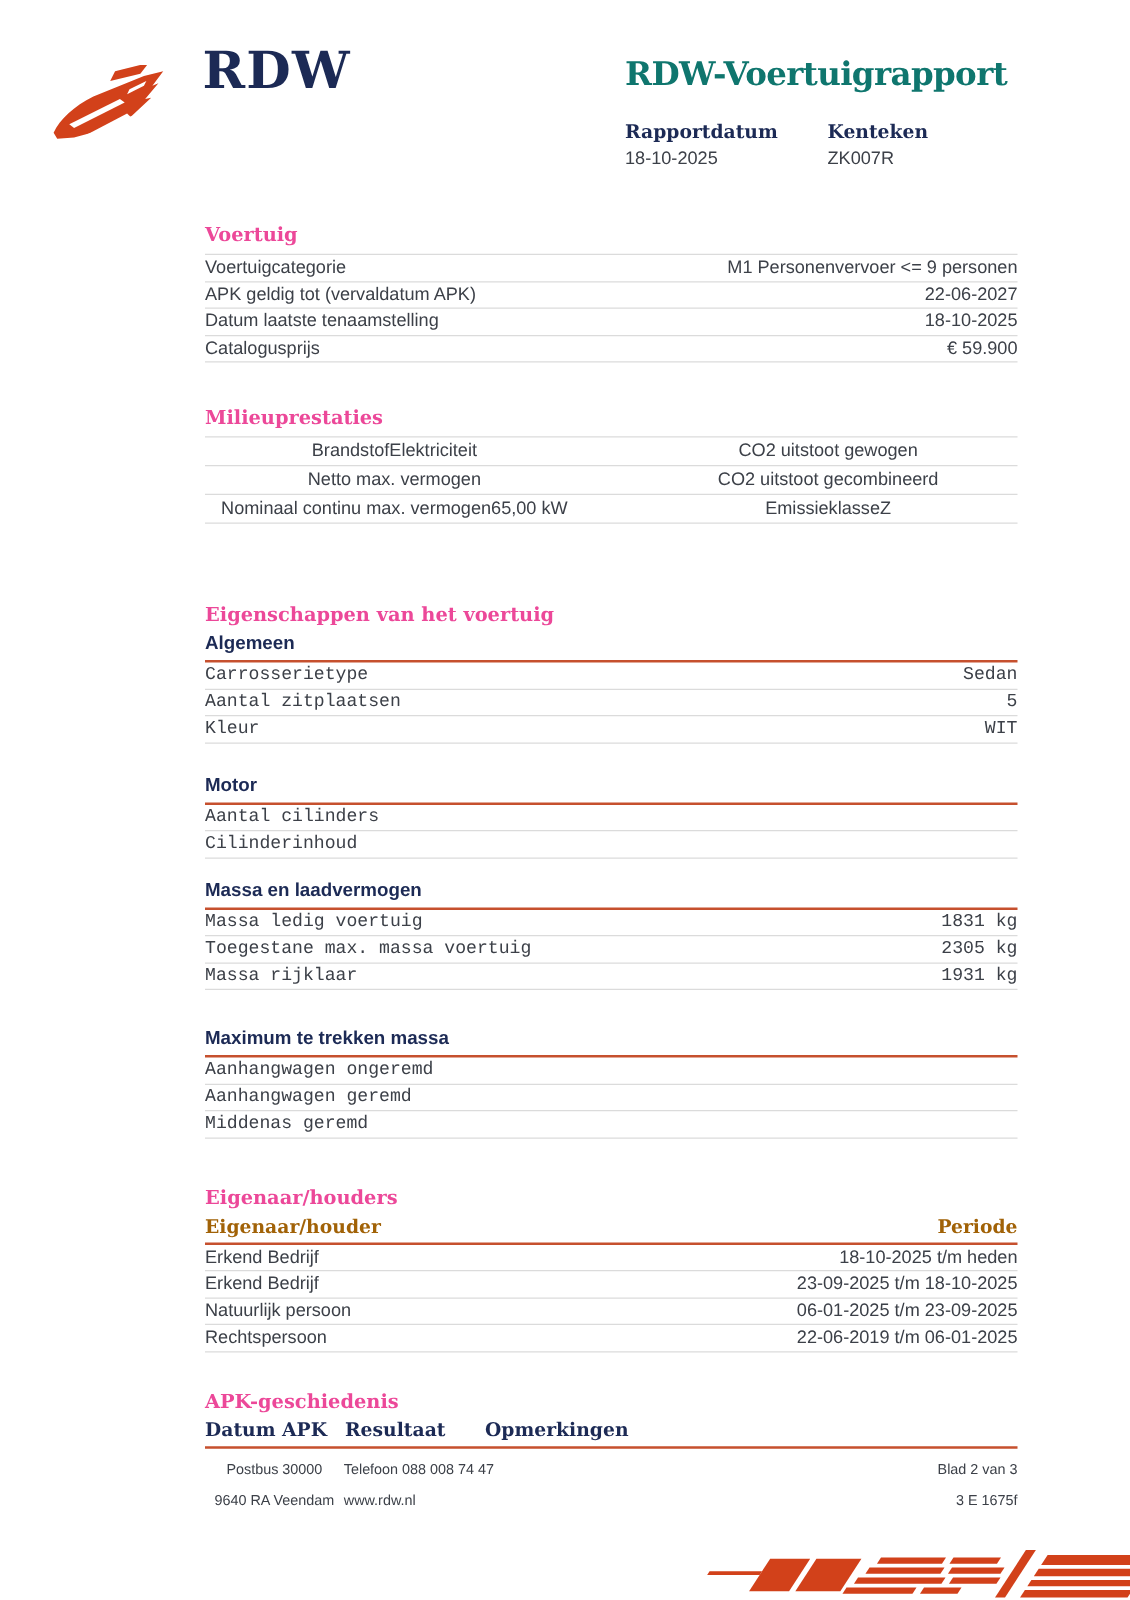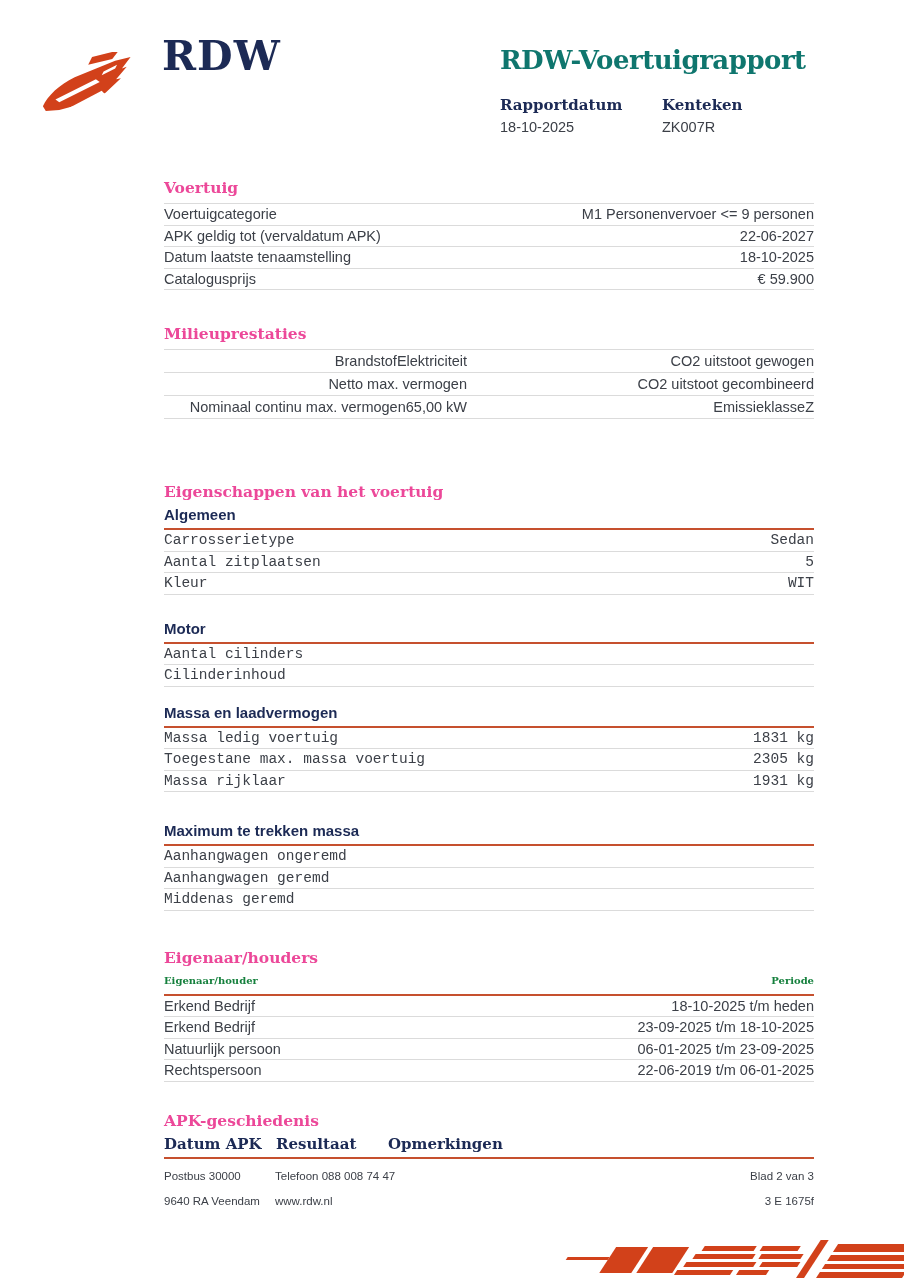--- a/index.html
+++ b/index.html
@@ -49,62 +49,62 @@
     display:flex; justify-content:space-between; align-items:center;
     height:21.5px; border-bottom:1px solid #dbdbdb;
     font-size:14.5px;
   }
   .row .val { text-align:right; }
 
   #sec-voertuig { margin-top:180px; }
 
   #sec-milieu { margin-top:36px; }
   #sec-milieu .row { height:23px; }
-  .mhalf { display:flex; justify-content:flex-end; align-items:center; }
+  .mhalf { display:flex; justify-content:center; align-items:center; }
   .mhalf.left  { width:303px; }
   .mgap { width:44px; }
   .mhalf.right { flex:1; }
 
   #sec-eigenschappen { margin-top:65px; }
   .sub { margin-top:6px; }
   .sub-head {
     font-weight:bold; font-size:15px; line-height:16px; color:#1c2a55;
     padding-bottom:5px; border-bottom:2px solid #c6502e;
   }
   .sub .rows { border-top:none;font-family:Liberation Mono, monospace; }
   #sub-motor   { margin-top:26px; }
   #sub-massa   { margin-top:18px; }
   #sub-maxtrek { margin-top:31px; }
 
   #sec-eigenaar { margin-top:39px; }
   .tbl-head {
     display:flex; justify-content:space-between;
     font-family:"DejaVu Serif", serif; font-weight:bold;
-    font-size:10px; line-height:16px; color:#15803d;
+    font-size:15px; line-height:16px; color:#a16207;
     padding-bottom:5px; border-bottom:2px solid #c6502e;
     margin-top:6px;
   }
   #sec-eigenaar .rows, #sec-apk .rows { border-top:none; }
 
   #sec-apk { margin-top:31px; }
   .apk-head {
     display:flex;
     font-family:"DejaVu Serif", serif; font-weight:bold;
     font-size:15px; line-height:16px; color:#1c2a55;
     padding-bottom:5px; border-bottom:2px solid #c6502e;
     margin-top:6px;
   }
   .apk-c1 { width:112px; }
   .apk-c2 { width:112px; }
   .apk-c3 { flex:1; }
 
   
   .footer { position:absolute; left:164px; top:1170px; width:650px; font-size:11.5px; color:#3c4048; }
   .f-row { display:flex; margin-bottom:13px; }
-  .f-c1 { width:111px; }
+  .f-c1 { width:111px;text-align:center; }
   .f-c2 { flex:1; }
   .f-c3 { margin-left:auto; text-align:right; }
 
   .stripes-svg { position:absolute; right:0; bottom:0; width:372px; height:42px; }
 </style>
 </head>
 <body>
 
 <div class="logo-wrap">
   <svg class="logo-svg" viewBox="0 0 110 66" aria-hidden="true">

